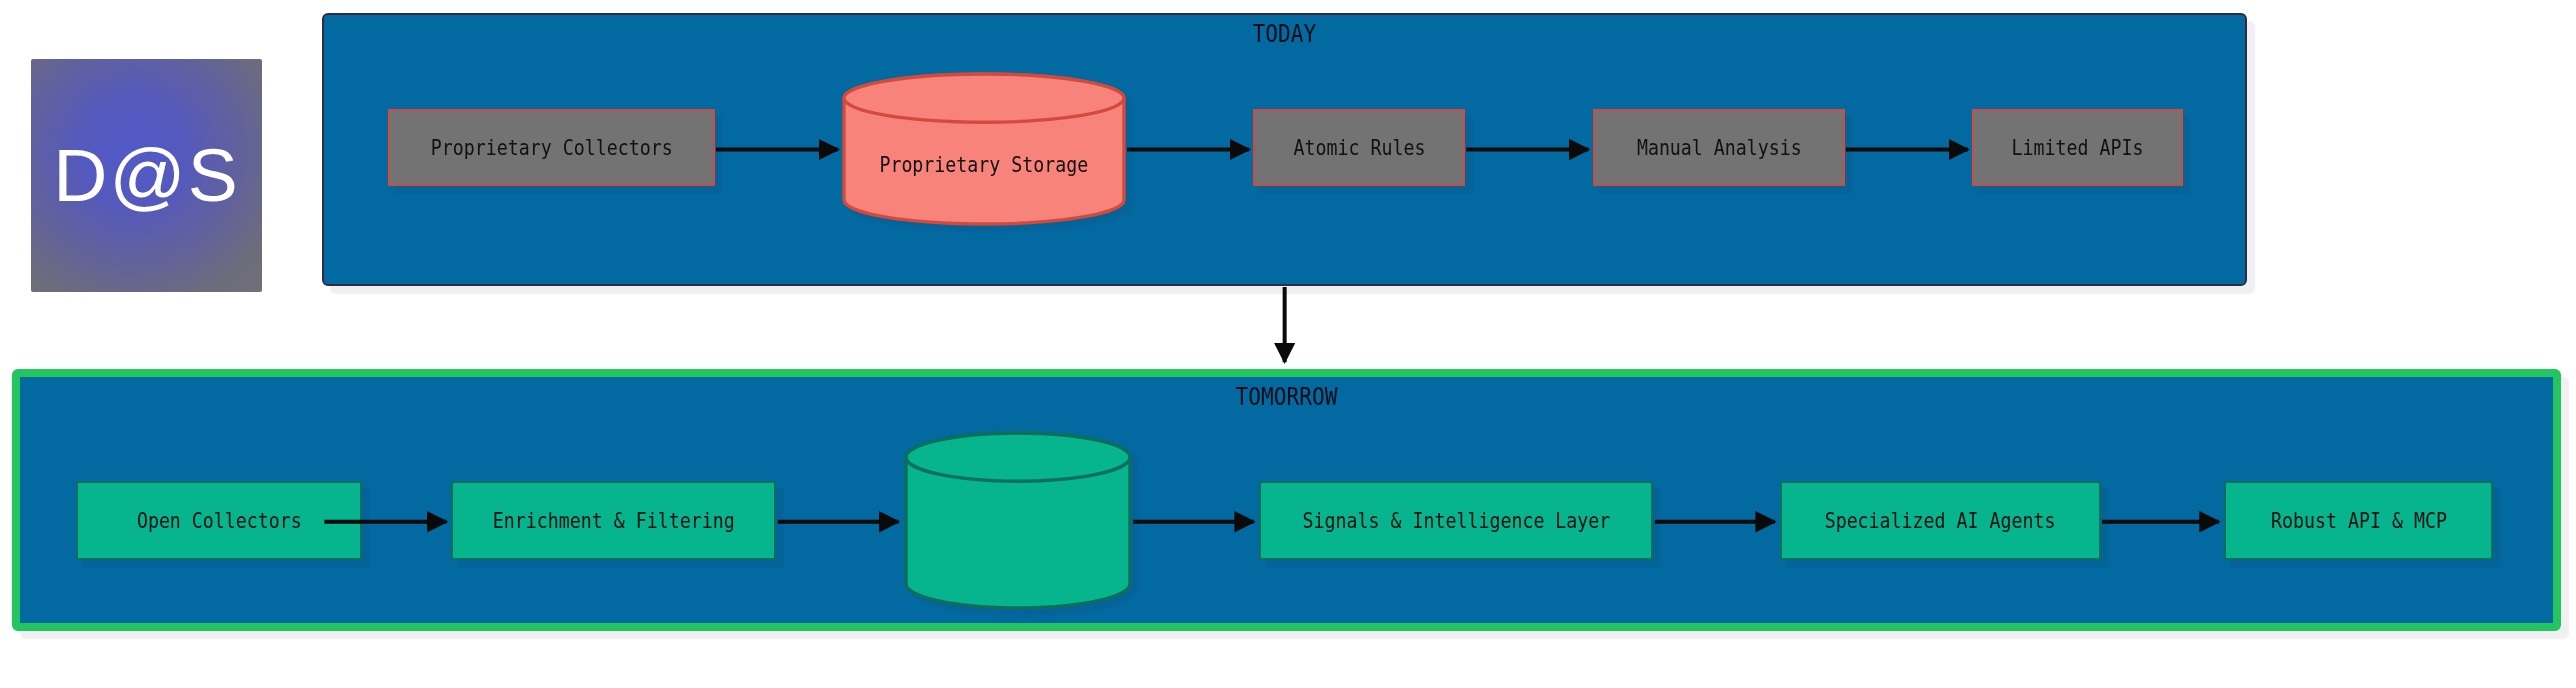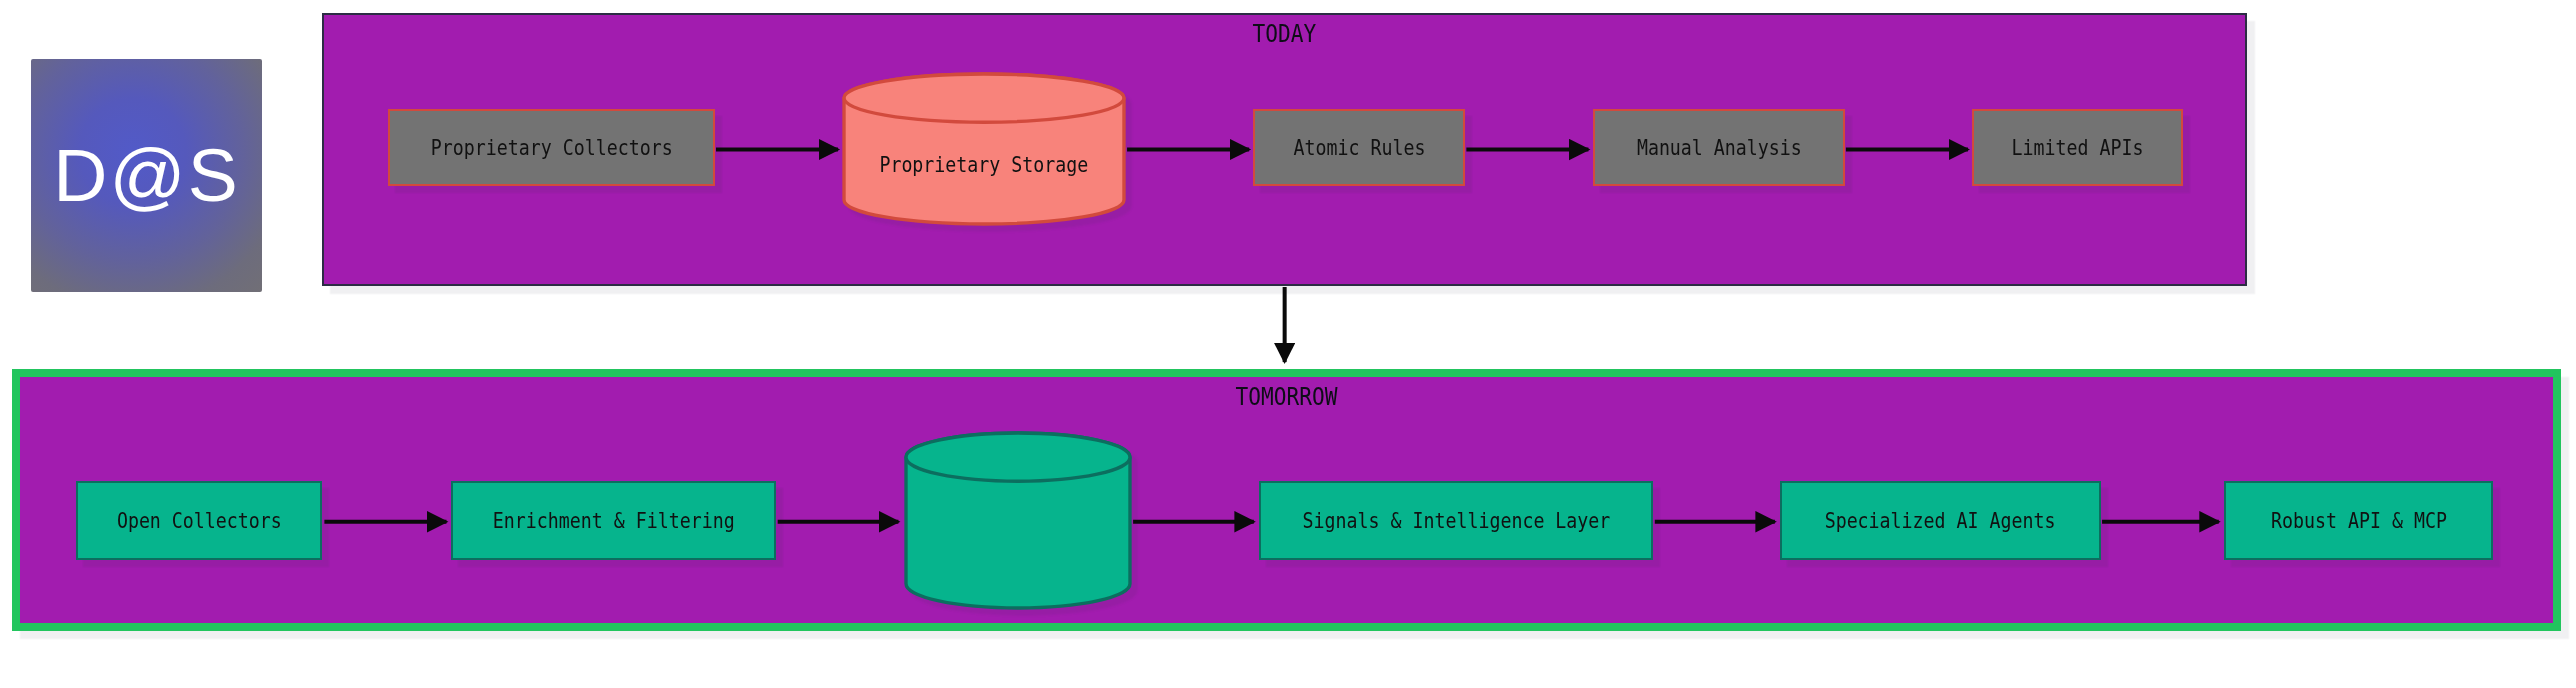--- a/index.html
+++ b/index.html
@@ -14,23 +14,24 @@
     border-radius:2px;
     background:radial-gradient(circle at 44% 40%, #525ac8 0%, #5559bc 28%, #62629b 58%, #6d6c7c 82%, #716f76 100%);
     display:flex;align-items:center;justify-content:center;
   }
   .logo span{
     color:#ffffff;font-family:"Liberation Sans", sans-serif;
     font-size:75px;font-weight:400;letter-spacing:2px;line-height:1;
   }
   
   .panel{
-    position:absolute;background:#a21caf;
+    position:absolute;background:#0369a1;
     box-shadow:8px 8px 1.3px rgba(44,44,68,0.07);
     box-sizing:border-box;
+    border-radius:6px;
   }
   .panel-today{
     left:322px;top:12.7px;width:1925px;height:273px;
     border:2.7px solid #2c2c44;
   }
   .panel-tomorrow{
     left:12px;top:369px;width:2549px;height:262px;
     border:8px solid #22c55e;
   }
   .panel-label{
@@ -50,21 +51,21 @@
     border:2.7px solid;box-shadow:6.7px 6.7px 1.3px rgba(44,44,68,0.09);
   }
   .today-node.rect-node{background:#737373;border-color:#d24a3d;}
   .tomorrow-node.rect-node{background:#06b48d;border-color:#0c6e5f;}
   
   .n-prop-collectors{left:388px;top:109px;width:327px;height:77px;}
   .n-atomic-rules   {left:1253px;top:109px;width:212px;height:77px;}
   .n-manual-analysis{left:1593px;top:109px;width:252px;height:77px;justify-content:center;}
   .n-limited-apis   {left:1972px;top:109px;width:211px;height:77px;}
   
-  .n-open-collectors{left:76px;top:481px;width:246px;height:79px;}
+  .n-open-collectors{left:76px;top:481px;width:286px;height:79px;}
   .n-enrichment     {left:451px;top:481px;width:325px;height:79px;}
   .n-signals        {left:1259px;top:481px;width:394px;height:79px;}
   .n-specialized    {left:1780px;top:481px;width:321px;height:79px;}
   .n-robust         {left:2224px;top:481px;width:269px;height:79px;}
   
   .cyl-node{display:block;}
   .n-prop-storage{left:842px;top:72px;width:284px;height:154px;}
   .n-data-lake   {left:904px;top:431px;width:228px;height:179px;}
   .cyl-svg{position:absolute;left:0;top:0;width:100%;height:100%;
     filter:drop-shadow(6.7px 6.7px 1.3px rgba(44,44,68,0.09));}

